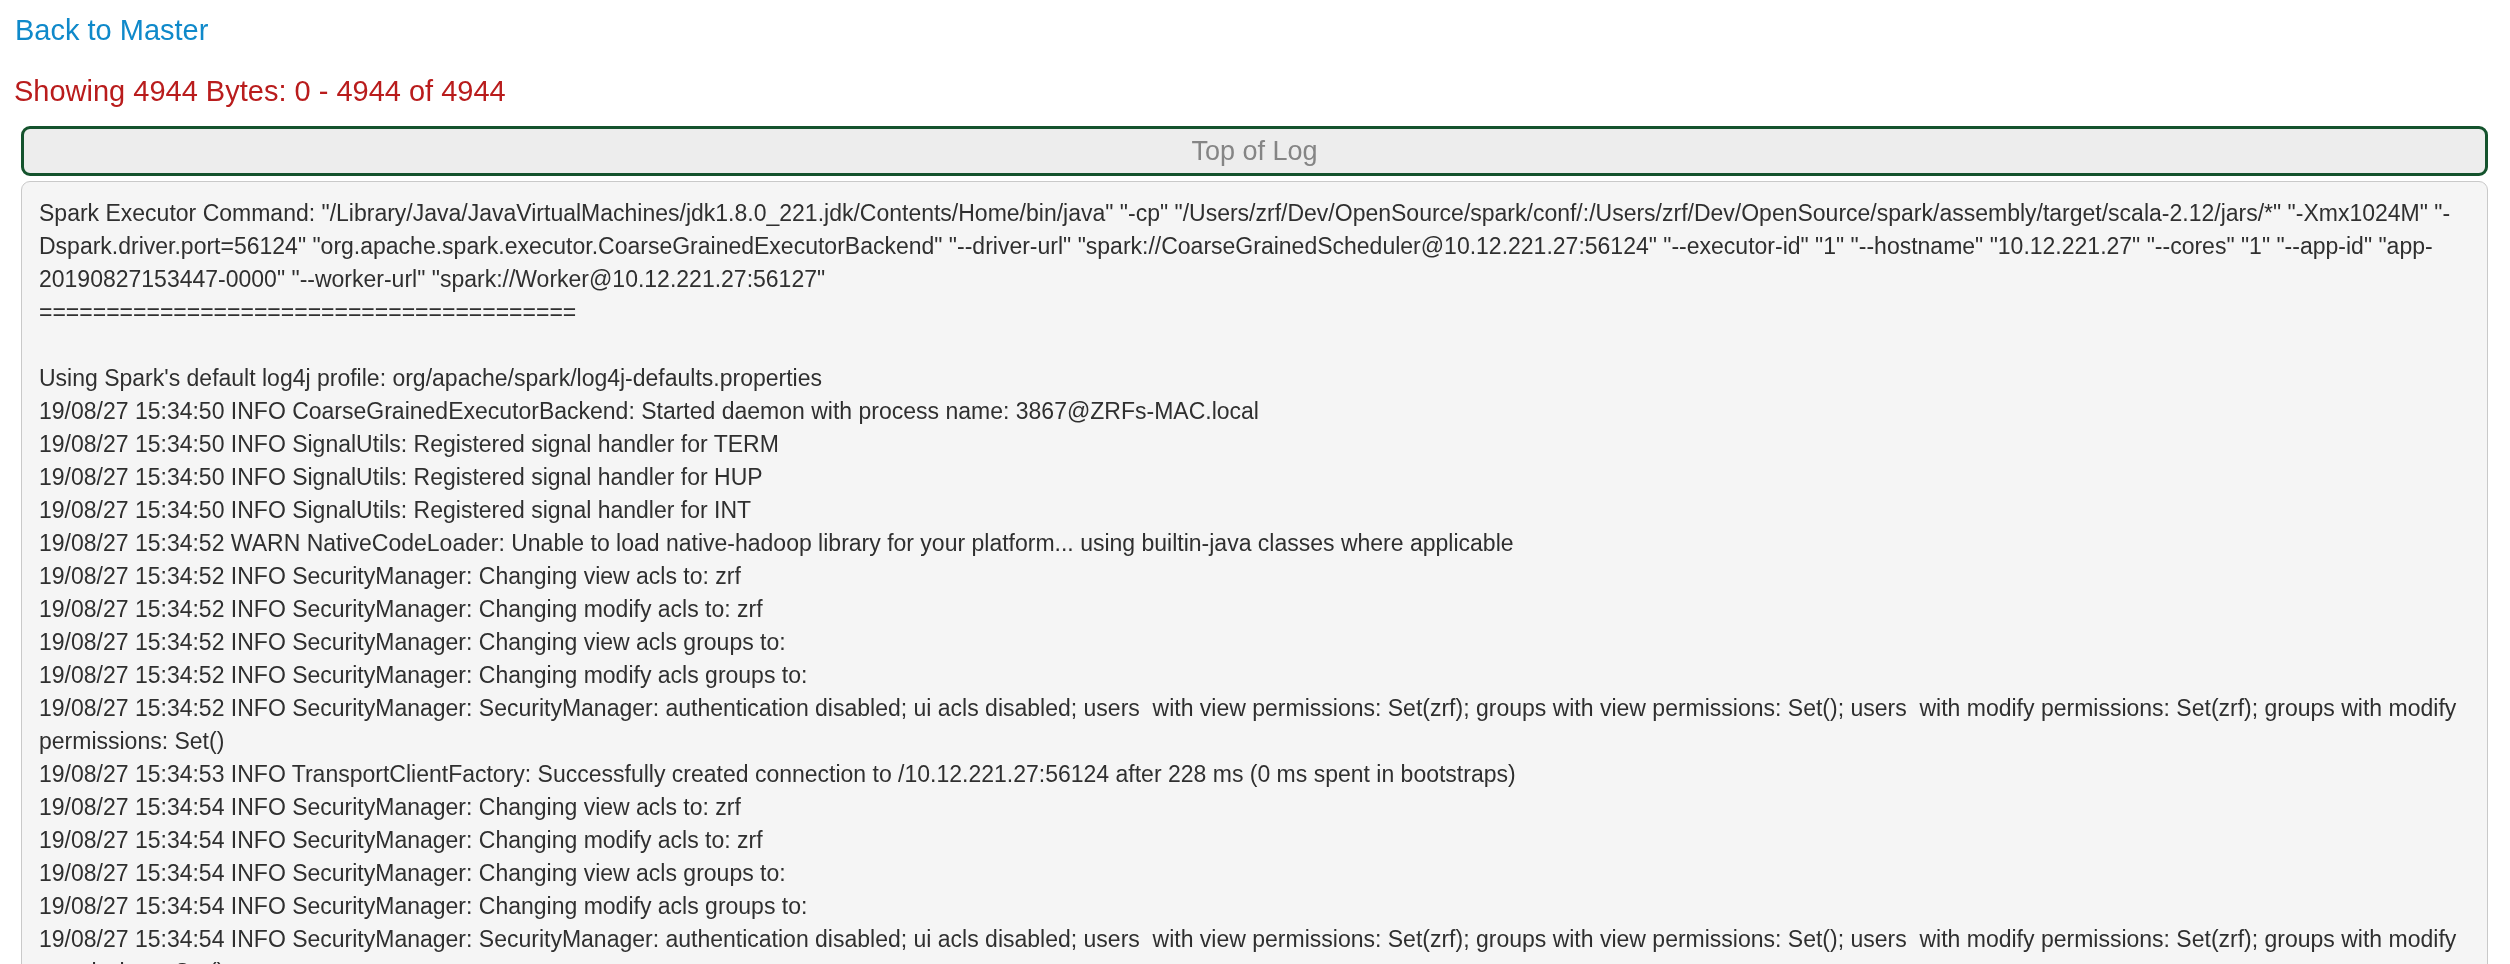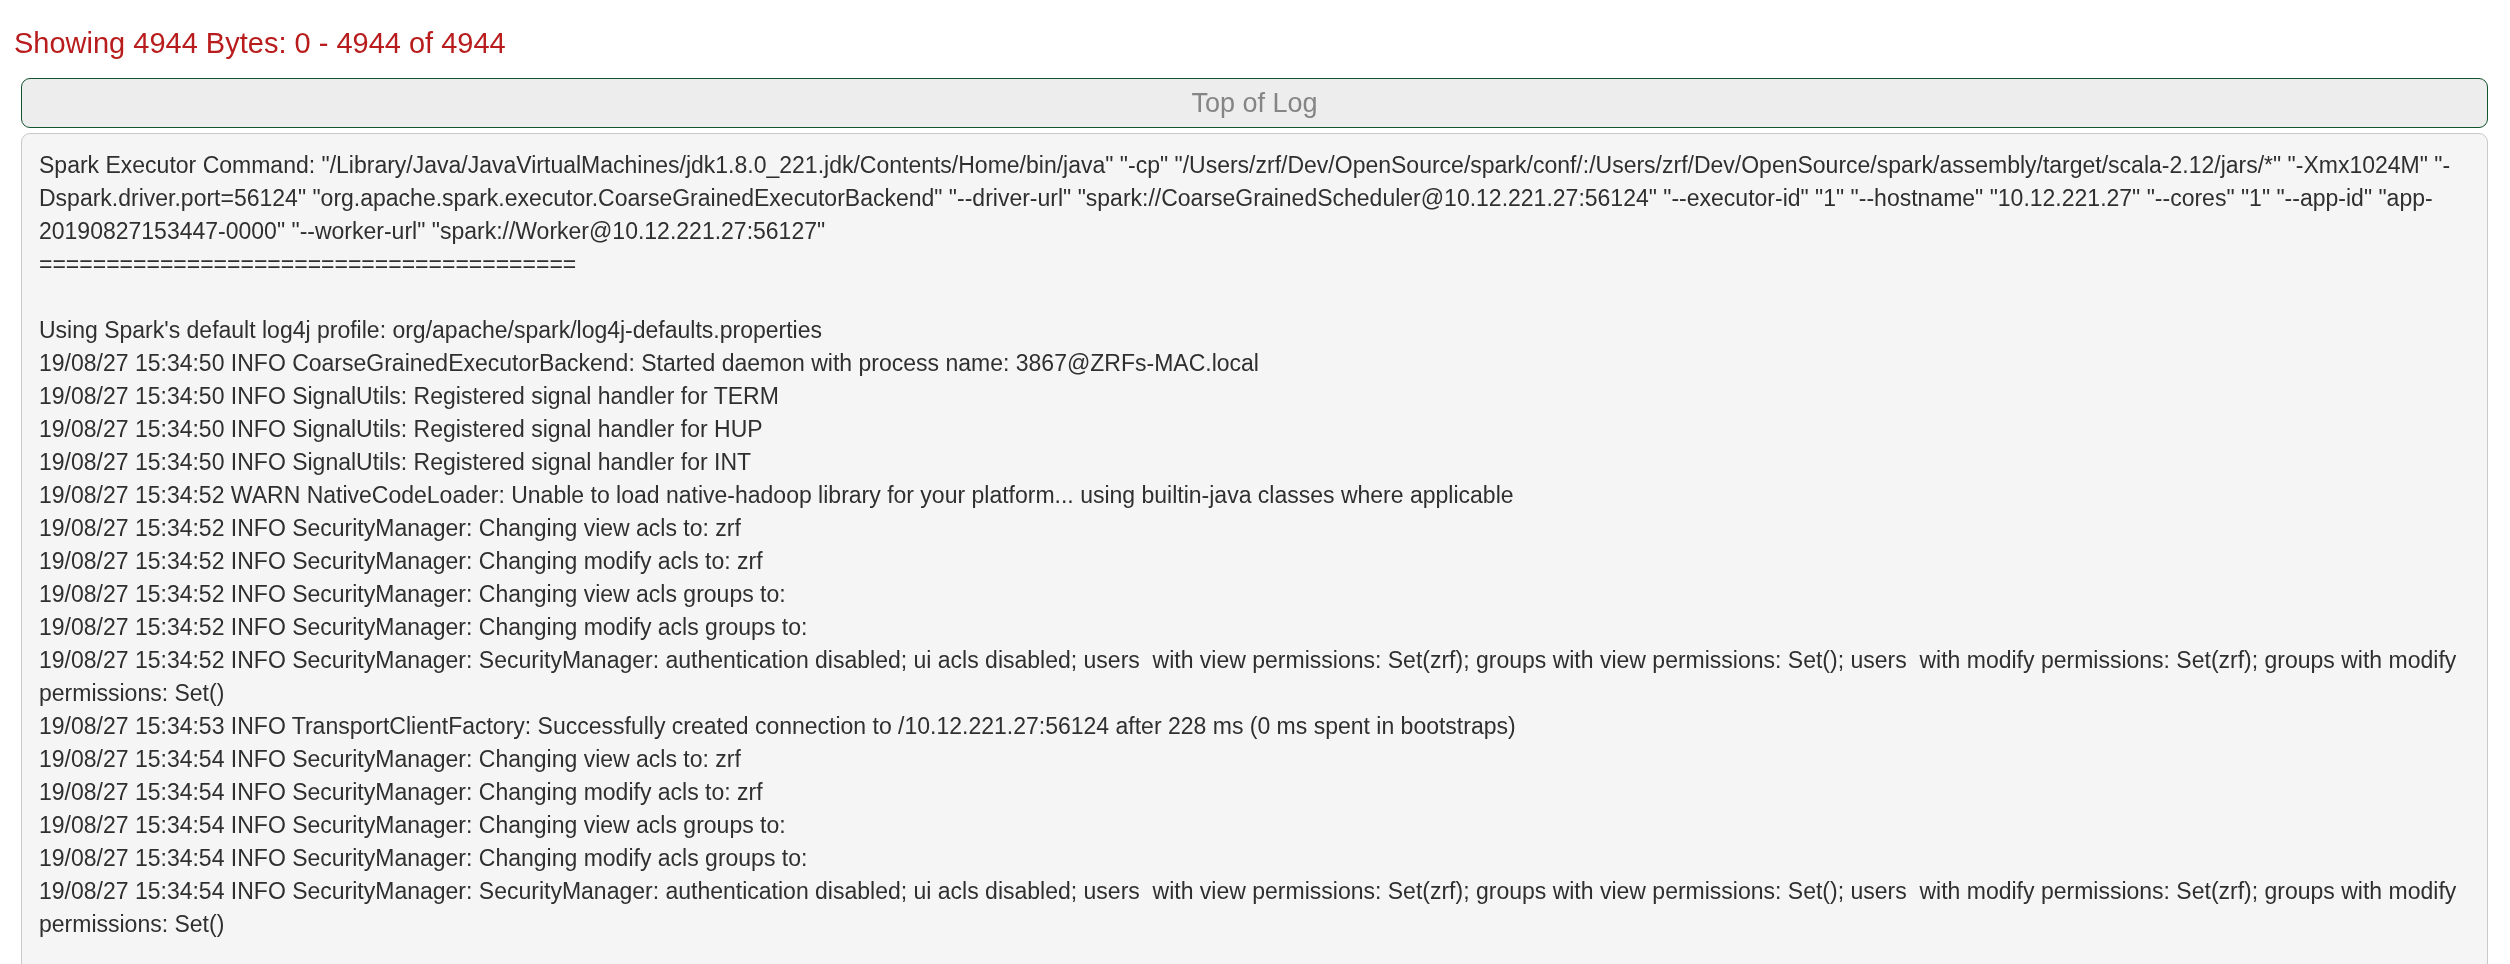--- a/index.html
+++ b/index.html
@@ -29,21 +29,21 @@
     font-size: 29px;
     line-height: 36px;
     color: #b91c1c;
   }
 
   .scroll-btn {
     margin: 17px 0 0 21px;
     width: 2467px;
     height: 50px;
     background: #ededed;
-    border: 1px solid #14532d;
+    border: 3px solid #14532d;
     border-radius: 9px;
     display: flex;
     align-items: center;
     justify-content: center;
     cursor: pointer;
   }
   .scroll-btn-label {
     font-size: 27px;
     color: #858585;
   }
@@ -61,20 +61,23 @@
     line-height: 33px;
     color: #2f2f2f;
     white-space: pre-wrap;
   }
 </style>
 </head>
 <body>
 
 <div class="page">
 
+  <p class="back-link-row">
+    <a href="#" class="back-link">Back to Master</a>
+  </p>
 
   <p class="byte-info">Showing 4944 Bytes: 0 - 4944 of 4944</p>
 
   <div class="scroll-btn">
     <span class="scroll-btn-label">Top of Log</span>
   </div>
 
   <pre class="log-pre">Spark Executor Command: "/Library/Java/JavaVirtualMachines/jdk1.8.0_221.jdk/Contents/Home/bin/java" "-cp" "/Users/zrf/Dev/OpenSource/spark/conf/:/Users/zrf/Dev/OpenSource/spark/assembly/target/scala-2.12/jars/*" "-Xmx1024M" "-Dspark.driver.port=56124" "org.apache.spark.executor.CoarseGrainedExecutorBackend" "--driver-url" "spark://CoarseGrainedScheduler@10.12.221.27:56124" "--executor-id" "1" "--hostname" "10.12.221.27" "--cores" "1" "--app-id" "app-20190827153447-0000" "--worker-url" "spark://Worker@10.12.221.27:56127"
 ========================================
 

